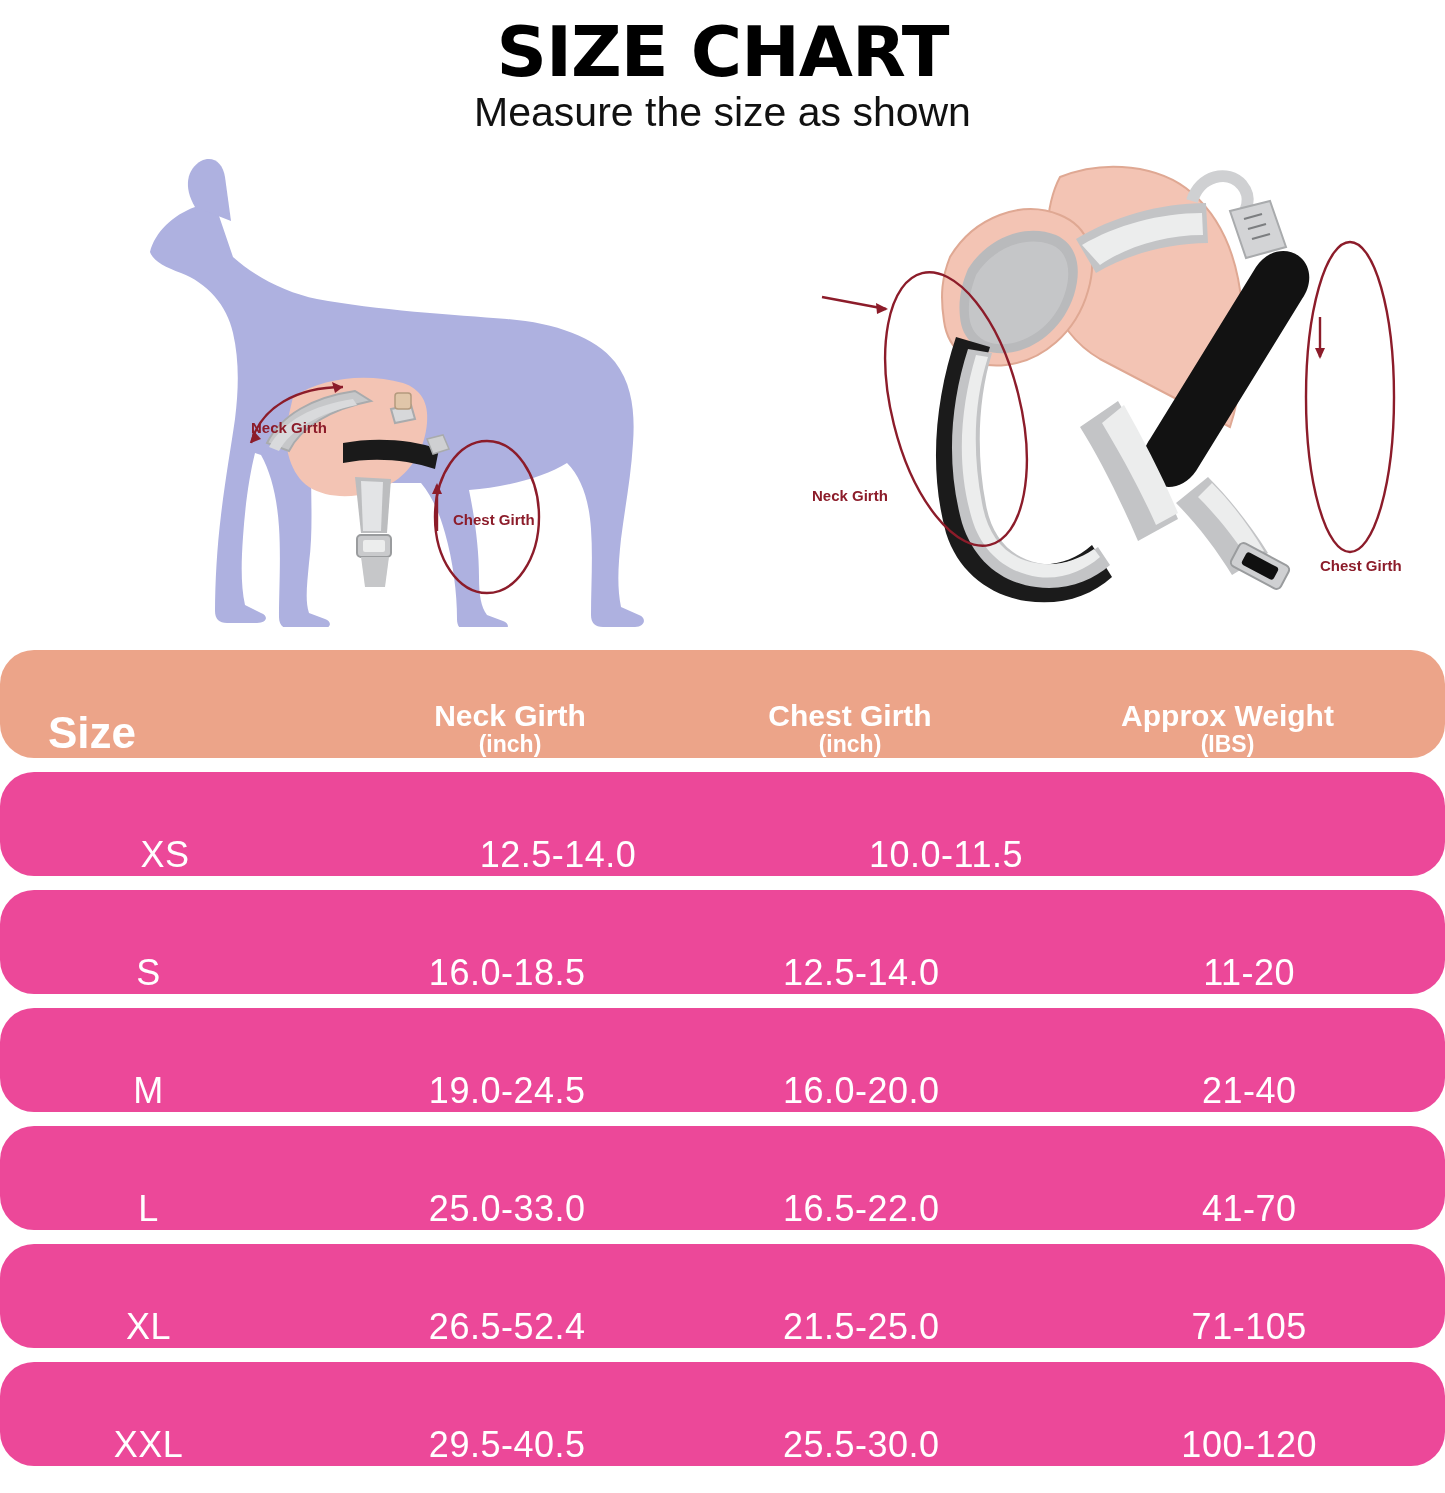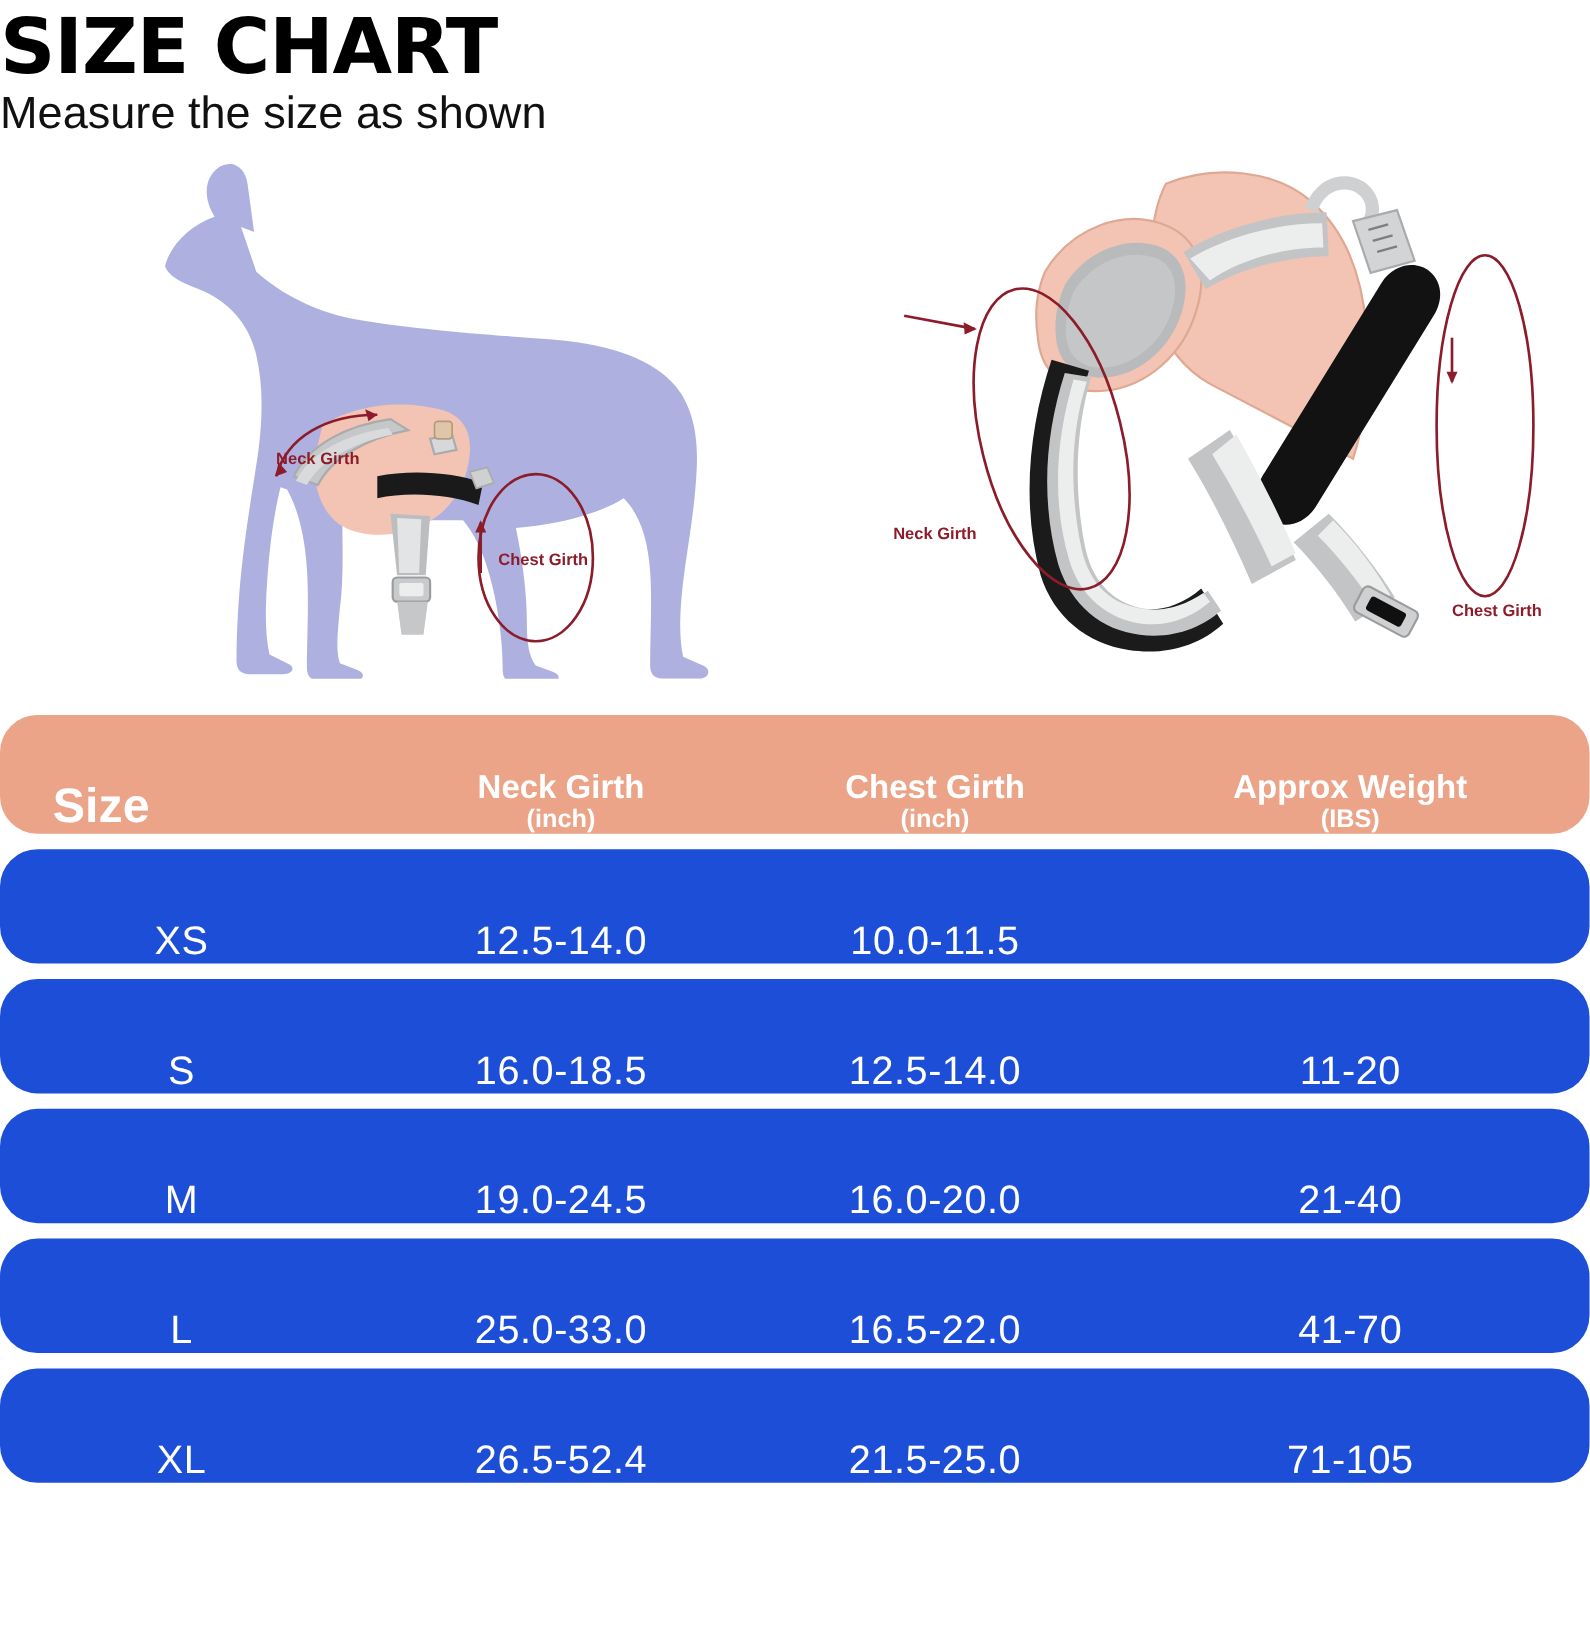--- a/index.html
+++ b/index.html
@@ -15,21 +15,22 @@
     overflow: hidden;
   }
   .page {
     position: relative;
     width: 1445px;
     height: 1493px;
   }
 
   
   .header {
-    padding-top: 6px;
+    text-align: center;
+    padding-top: 16px;
   }
   .title {
     font-size: 70px;
     font-weight: 900;
     letter-spacing: -1px;
     color: #000;
     line-height: 1.05;
     margin: 0;
     font-family: "DejaVu Sans", sans-serif;
   }
@@ -76,21 +77,22 @@
     border-radius: 34px;
     height: 104px;
     margin-bottom: 14px;
     box-sizing: border-box;
   }
   .row.header-row {
     background: #eca489;
     height: 108px;
   }
   .row.body-row {
-    background: #1d4ed8;
+    background: #ec4899;
+    gap: 48px;
   }
   .cell {
     color: #ffffff;
     text-align: center;
     box-sizing: border-box;
   }
   .c-size   { width: 330px; }
   .c-neck   { width: 360px; }
   .c-chest  { width: 320px; }
   .c-weight { width: 435px; }
@@ -300,15 +302,21 @@
       <div class="cell c-weight body-cell">41-70</div>
     </div>
 
     <div class="row body-row">
       <div class="cell c-size body-cell body-size">XL</div>
       <div class="cell c-neck body-cell">26.5-52.4</div>
       <div class="cell c-chest body-cell">21.5-25.0</div>
       <div class="cell c-weight body-cell">71-105</div>
     </div>
 
+    <div class="row body-row">
+      <div class="cell c-size body-cell body-size">XXL</div>
+      <div class="cell c-neck body-cell">29.5-40.5</div>
+      <div class="cell c-chest body-cell">25.5-30.0</div>
+      <div class="cell c-weight body-cell">100-120</div>
+    </div>
 
   </div>
 </div>
 
 </body></html>

